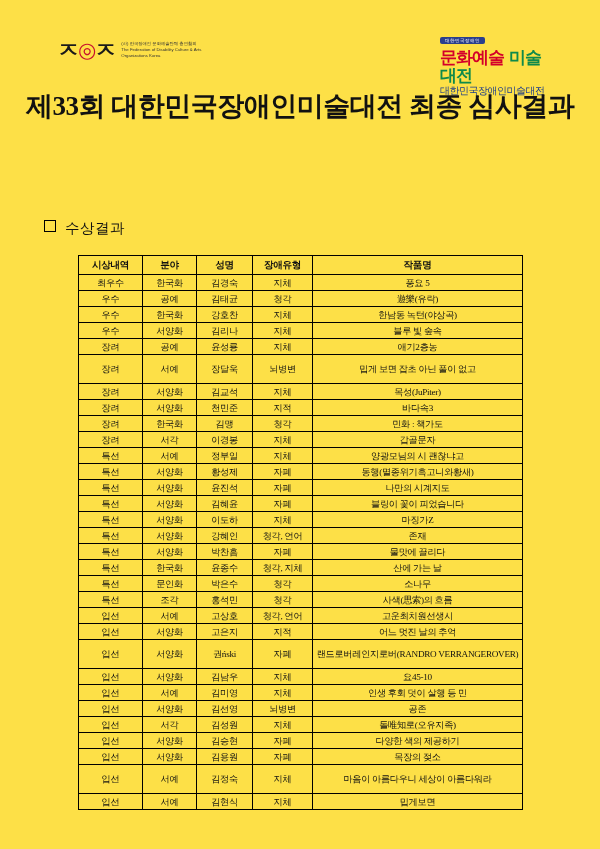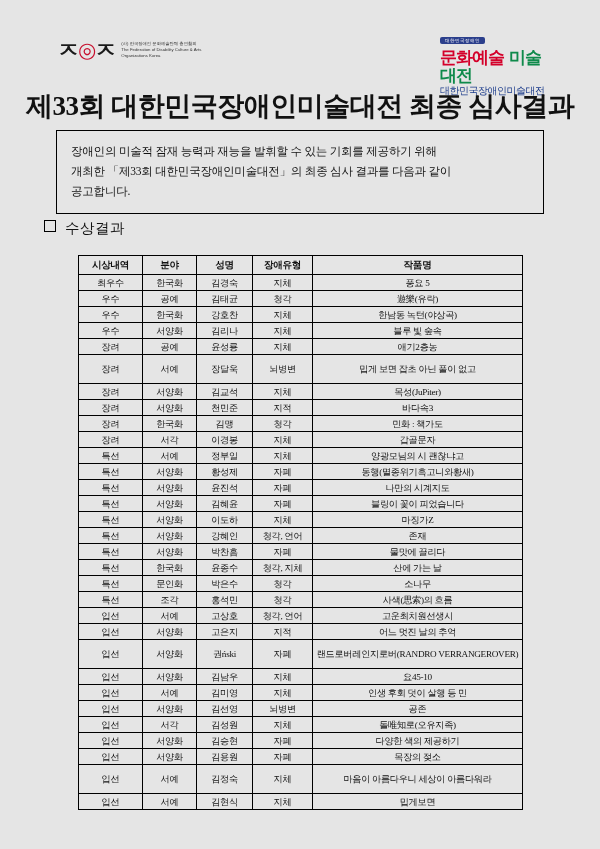--- a/index.html
+++ b/index.html
@@ -4,21 +4,21 @@
 <style>
   html, body {
     margin: 0;
     padding: 0;
     background: #b9b9b9;
   }
   .page {
     position: relative;
     width: 600px;
     height: 849px;
-    background: #e5e5e5;
+    background: #fde047;
     margin: 0 auto;
     font-family: "Liberation Serif", "DejaVu Serif", serif;
     color: #111;
     overflow: hidden;
     box-sizing: border-box;
   }
 
   
   .logo-row {
     position: absolute;
@@ -183,25 +183,20 @@
       <div class="big">
         <span class="accent">문화예술</span>
         <span class="accent2">미술대전</span>
       </div>
       <div class="small">대한민국장애인미술대전</div>
     </div>
   </div>
 
   <div class="doc-title">제33회  대한민국장애인미술대전  최종  심사결과</div>
 
-  <div class="intro-box">
-    <p>장애인의  미술적  잠재  능력과  재능을  발휘할  수  있는  기회를  제공하기  위해</p>
-    <p>개최한 「제33회  대한민국장애인미술대전」의  최종  심사  결과를  다음과  같이</p>
-    <p>공고합니다.</p>
-  </div>
 
   <div class="section-head">
     <span class="chk"></span><span>수상결과</span>
   </div>
 
   <div class="table-wrap">
     <table class="results">
       <colgroup>
         <col class="c0">
           <col class="c1">

